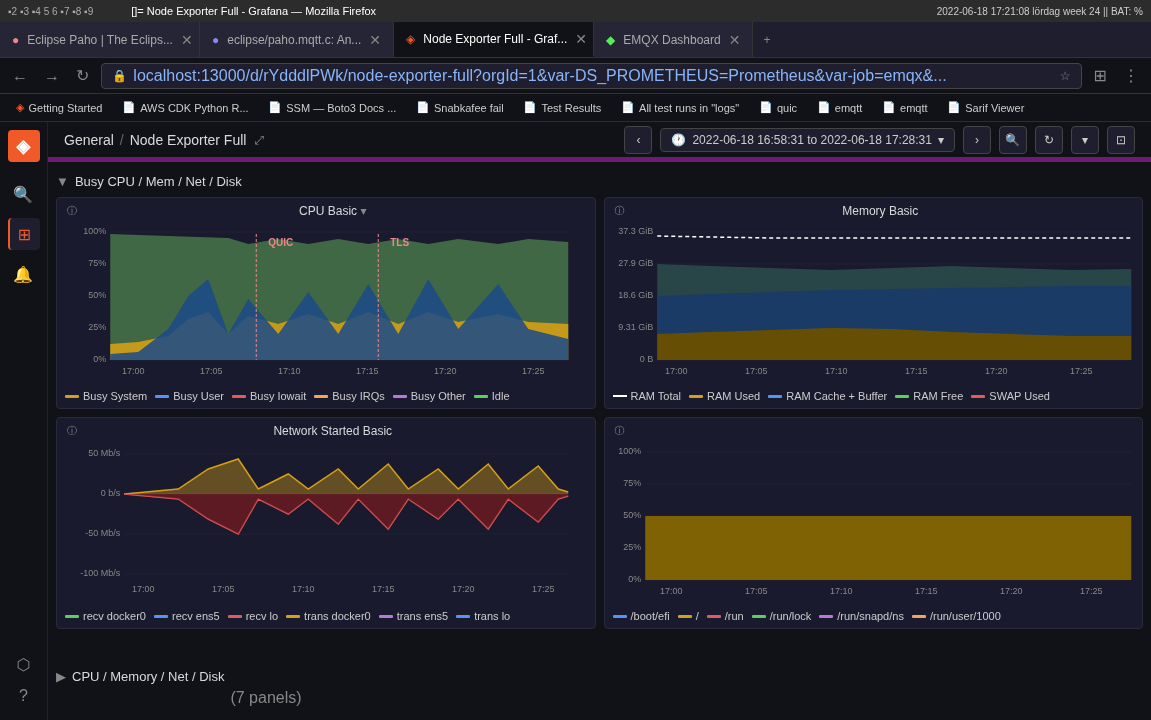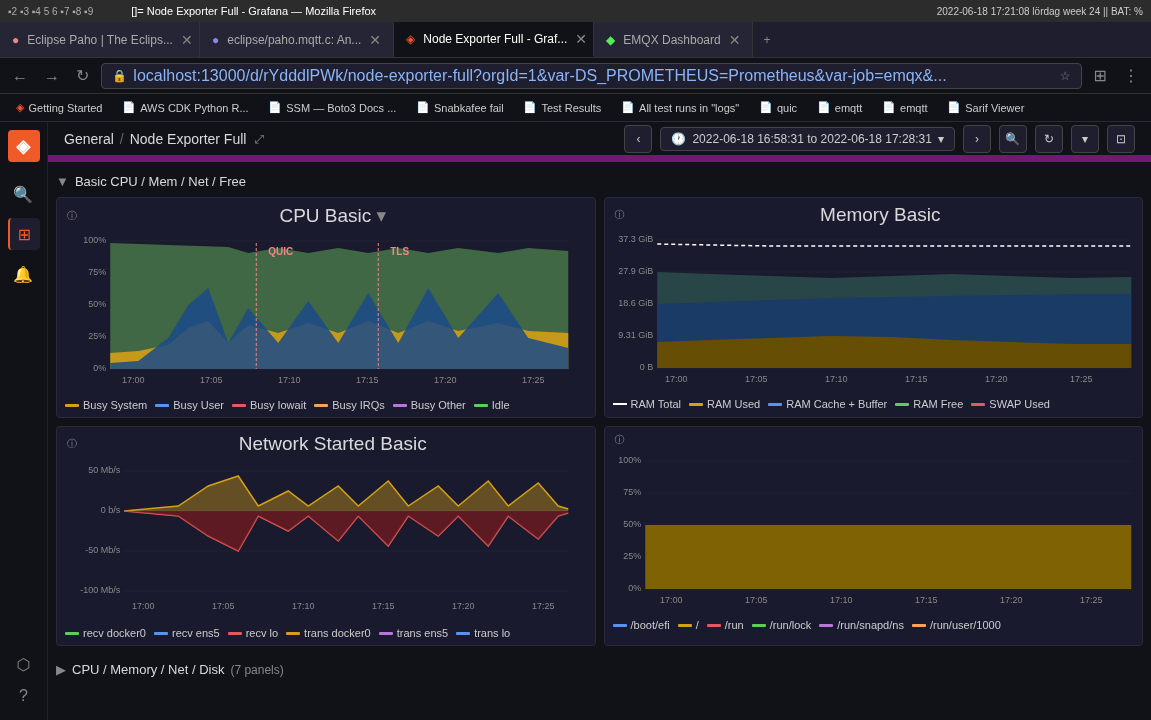--- a/index.html
+++ b/index.html
@@ -160,21 +160,21 @@
     }
 
     
     .grafana-header {
       background: #111217;
       height: 40px;
       display: flex;
       align-items: center;
       padding: 0 16px;
       gap: 8px;
-      border-bottom: 7px solid #701a75;
+      border-bottom: 5px solid #701a75;
     }
     .breadcrumb {
       display: flex;
       align-items: center;
       gap: 6px;
       font-size: 14px;
       color: #d8d9da;
     }
     .breadcrumb-sep { color: #666; }
     .share-icon { color: #888; cursor: pointer; }
@@ -248,21 +248,21 @@
       padding: 6px 10px 2px 10px;
       display: flex;
       align-items: center;
       gap: 4px;
       font-size: 12px;
       color: #d8d9da;
     }
     .panel-title {
       flex: 1;
       text-align: center;
-      font-size: 19px;
+      font-size: 12px;
     }
     .panel-info { color: #888; font-size: 10px; cursor: pointer; }
 
     
     .chart-container {
       padding: 4px 8px 4px 3px;
       position: relative;
     }
     .chart-svg { width: 100%; }
 
@@ -291,21 +291,22 @@
       display: flex;
       align-items: center;
       gap: 6px;
       padding: 8px 0 4px 0;
       color: #d8d9da;
       font-size: 13px;
       cursor: pointer;
     }
     .panel-count {
       color: #888;
-      font-size: 12px;
+      font-size: 16px;
+      margin-top: 44px;
     }
   </style>
 </head>
 <body>
 
 <div class="title-bar">
   <div class="title-bar-left">
     <span style="color:#aaa; font-size:10px;">▪2 ▪3 ▪4  5  6 ▪7 ▪8 ▪9</span>
     <span style="color:#fff; margin-left:20px;">[]= Node Exporter Full - Grafana — Mozilla Firefox</span>
   </div>
@@ -428,21 +429,21 @@
         <div class="header-btn">↻</div>
         <div class="header-btn">▾</div>
         <div class="header-btn">⊡</div>
       </div>
     </div>
 
     <div class="dashboard-content">
 
       <div class="section-header">
         <span class="section-chevron">▼</span>
-        <span>Basic CPU / Mem / Net / Free</span>
+        <span>Busy CPU / Mem / Net / Disk</span>
       </div>
 
       <div class="panel-row">
 
         <div class="panel">
           <div class="panel-header">
             <span class="panel-info">ⓘ</span>
             <span class="panel-title">
               <span>CPU Basic</span>
               <span style="color:#888;">▾</span>

